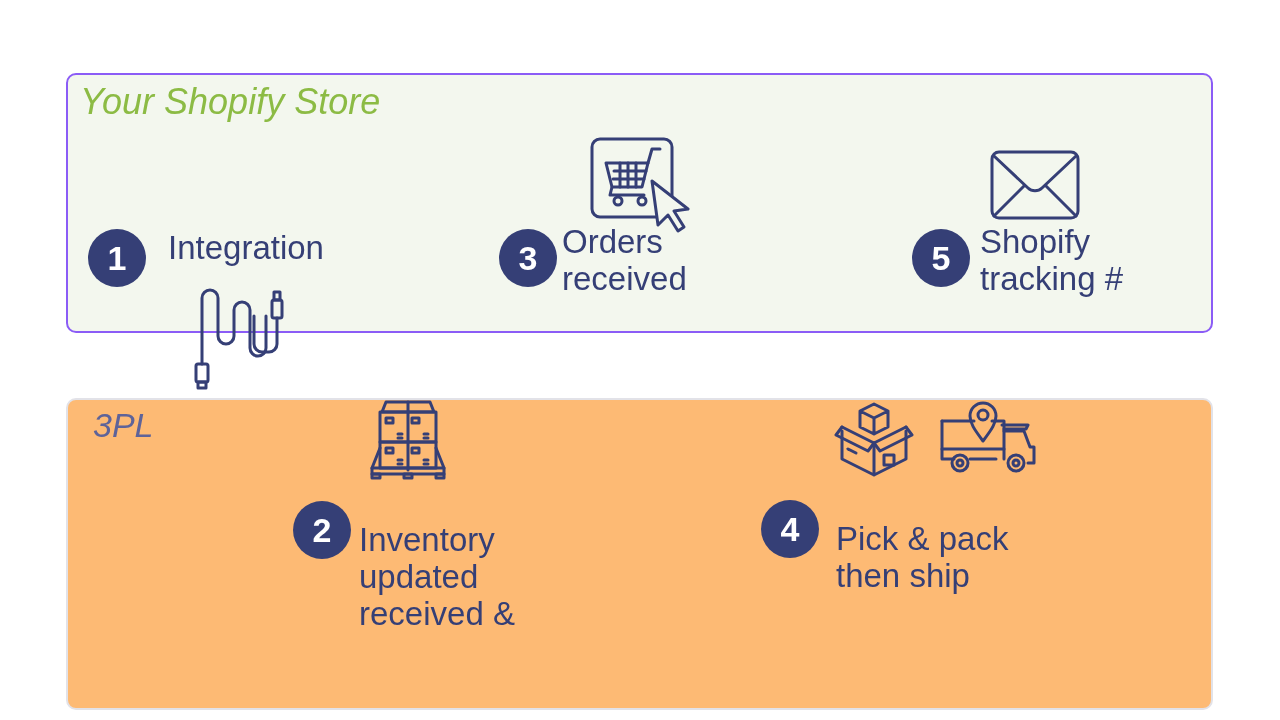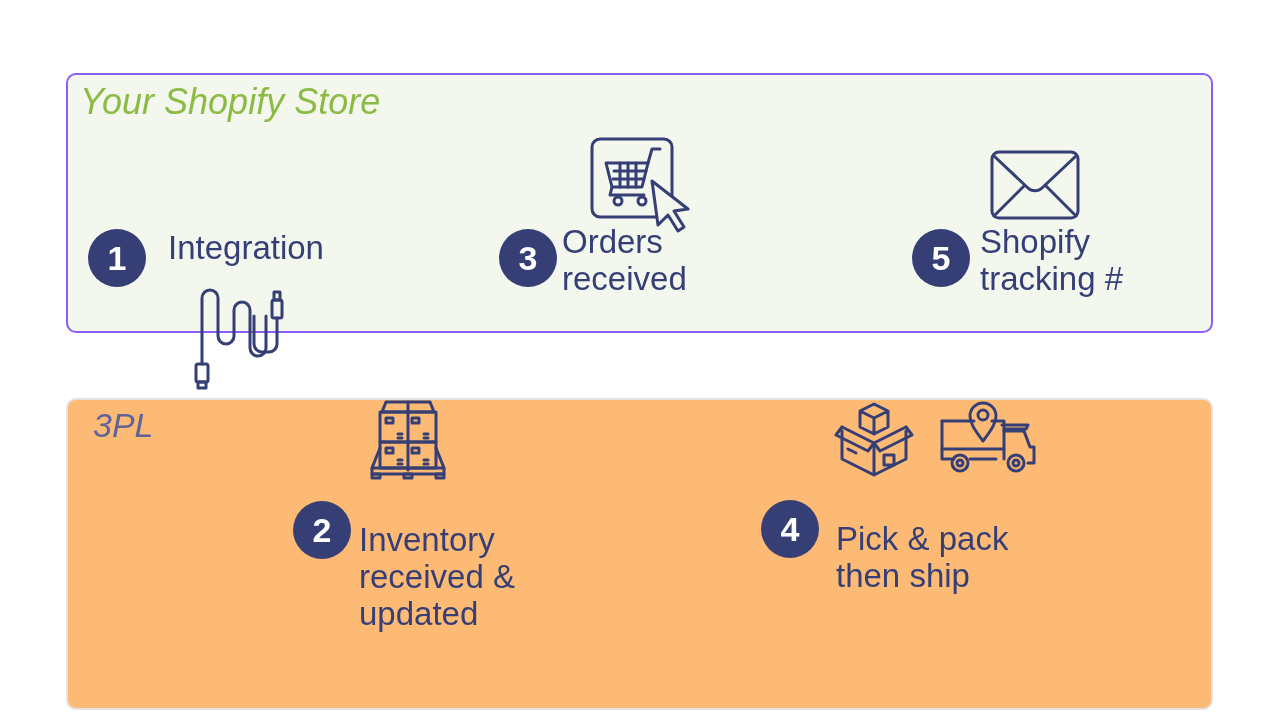--- a/index.html
+++ b/index.html
@@ -92,22 +92,22 @@
     <path d="M4 68 V74 H76 V68"></path>
     <rect x="4" y="74" width="8" height="4"></rect>
       <rect x="36" y="74" width="8" height="4"></rect>
       <rect x="68" y="74" width="8" height="4"></rect>
   </svg>
 </div>
 <div class="step" style="left:293px;top:501px;">
   <div class="badge">2</div>
   <div class="label" style="margin-left:8px;margin-top:20px;">
     <div>Inventory</div>
+    <div>updated</div>
     <div>received &amp;</div>
-    <div>updated</div>
   </div>
 </div>
 
 <div class="icon" style="left:834px;top:401px;">
   <svg width="80" height="78" viewBox="0 0 80 78">
     <path d="M26 10 L40 3 L54 10 L40 17 Z M26 10 V26 L40 33 L54 26 V10 M40 17 V33"></path>
     <path d="M8 26 L40 42 L72 26"></path>
     <path d="M8 26 L2 34 L34 50 L40 42 M72 26 L78 34 L46 50 L40 42"></path>
     <path d="M8 30 V58 L40 74 L72 58 V30 M40 42 V74"></path>
     <rect x="50" y="54" width="10" height="10"></rect>

